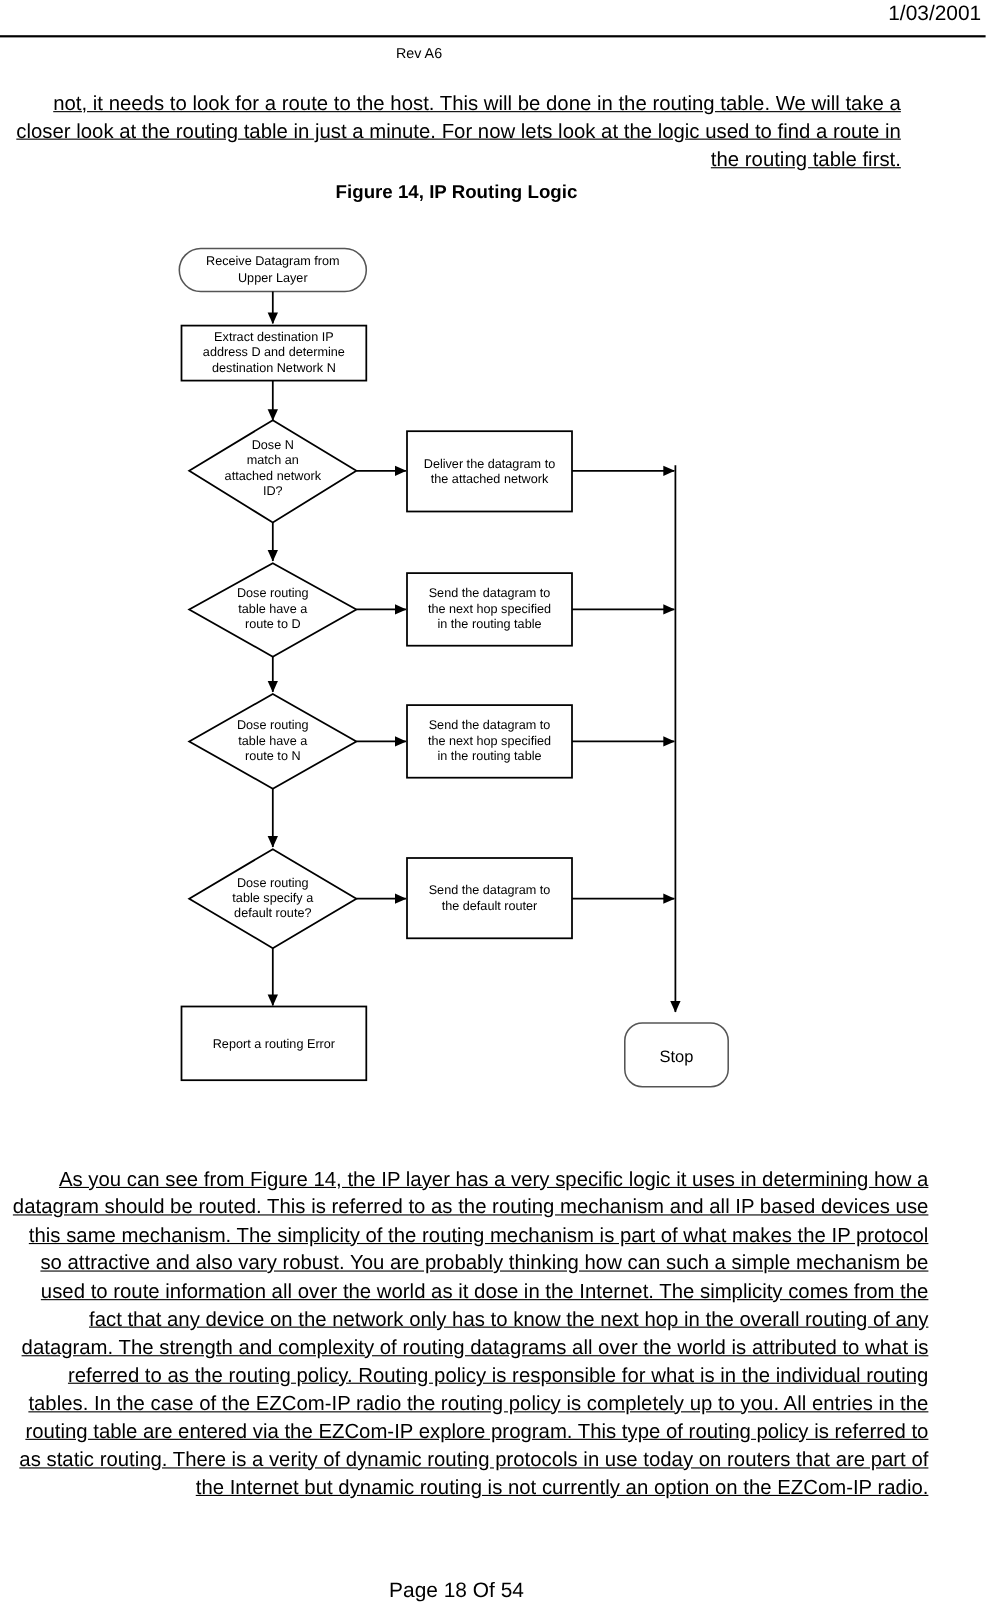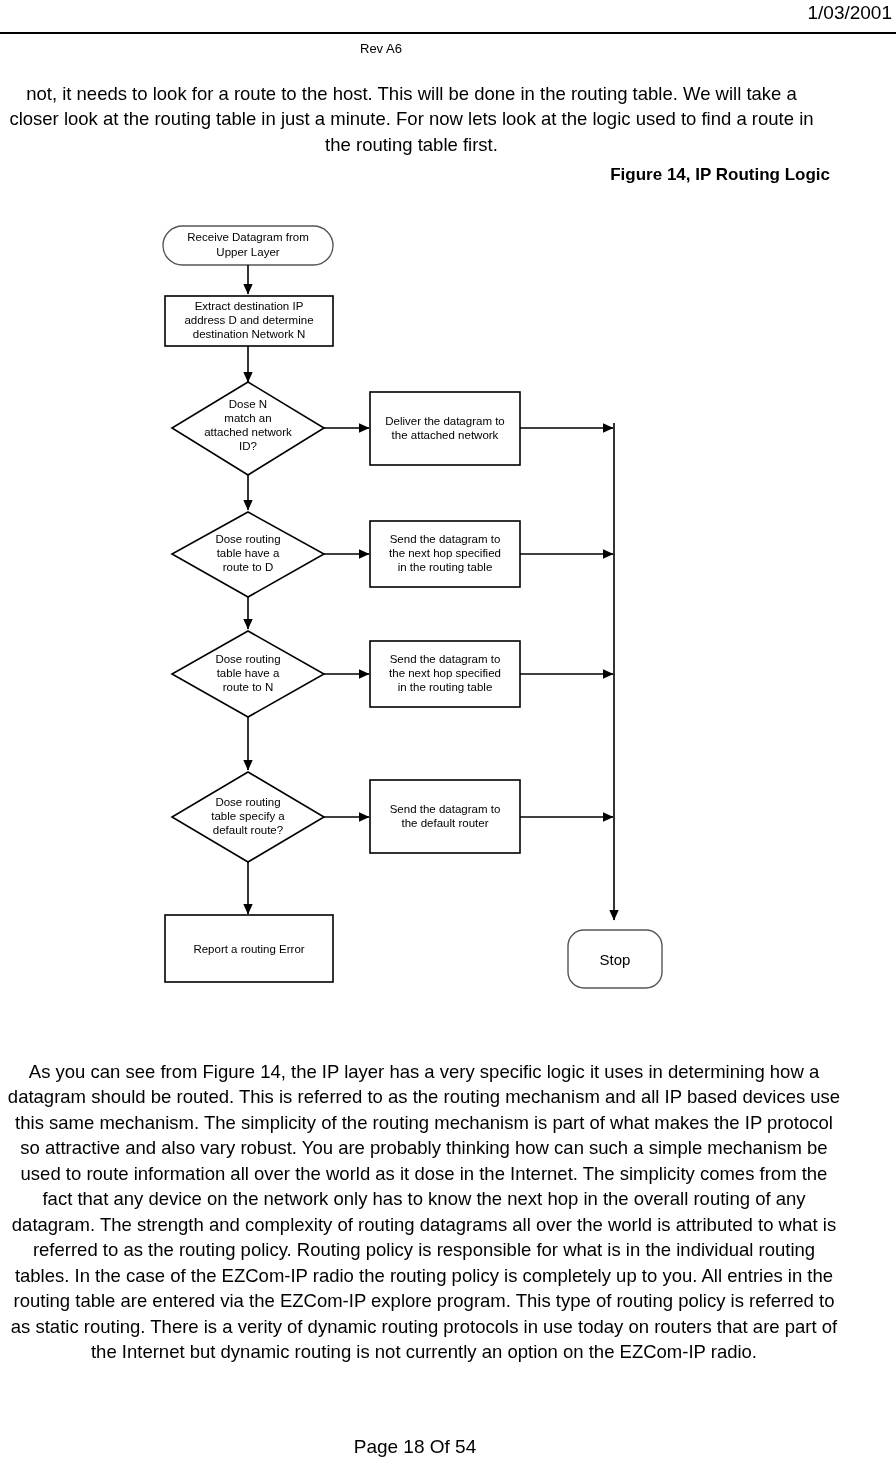--- a/index.html
+++ b/index.html
@@ -49,32 +49,33 @@
     white-space: nowrap;
   }
 
   
   .body-para {
     position: absolute;
     left: 4px;
     width: 828px;
     font-size: 18.5px;
     line-height: 25.5px;
-    text-align: center;
+    text-align: right;
+    text-decoration: underline;
   }
   #intro-paragraph { top: 62px; width: 815px; }
   #closing-paragraph { top: 1040px; width: 840px; }
 
   
   #figure-caption {
     position: absolute;
     top: 165px;
     left: 0;
     width: 830px;
-    text-align: right;
+    text-align: center;
     font-size: 17px;
     font-weight: bold;
   }
 
   
   #flowchart {
     position: absolute;
     left: 0;
     top: 205px;
     width: 780px;

